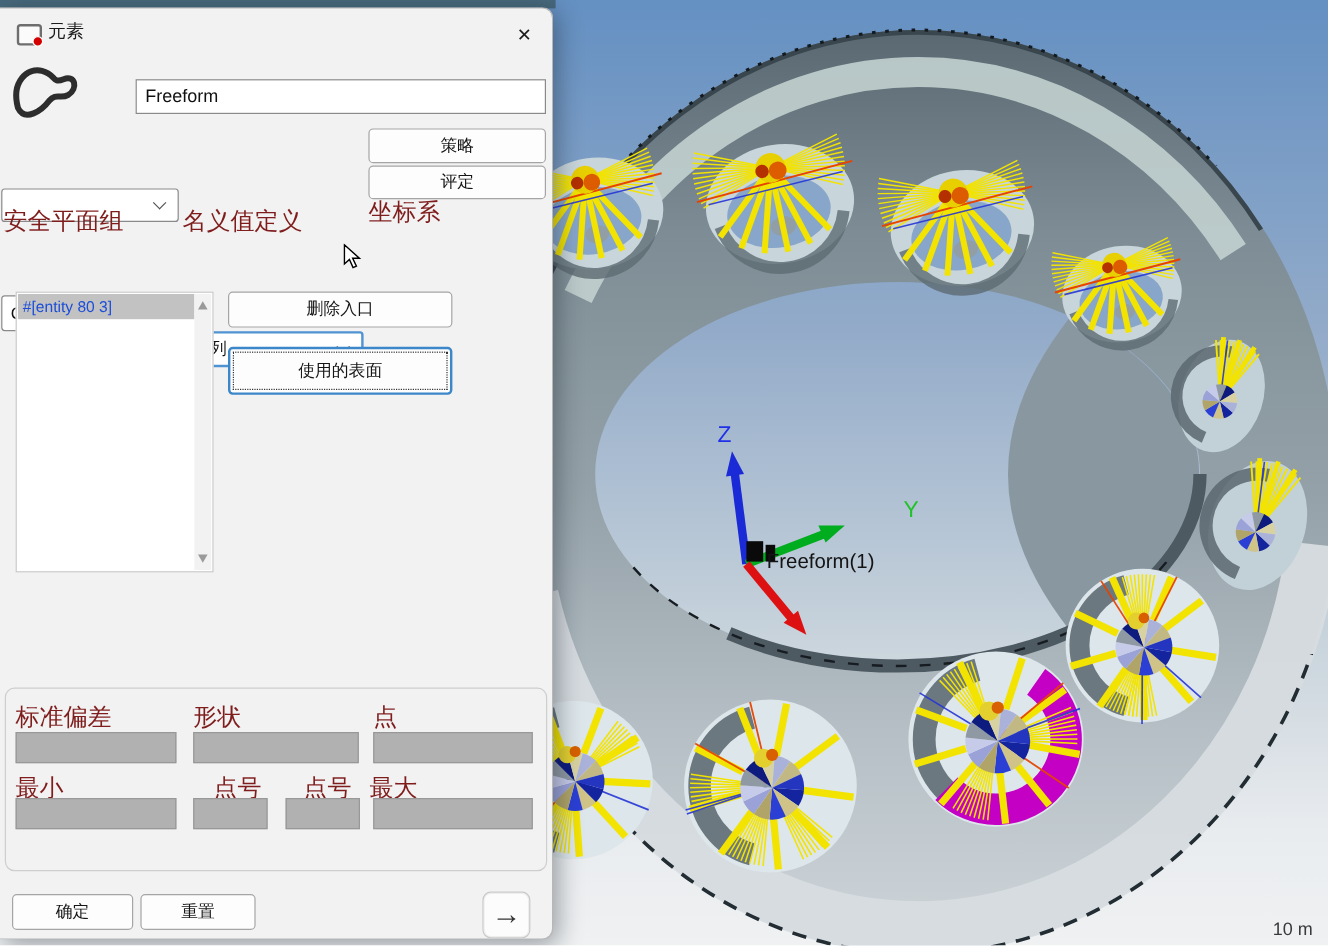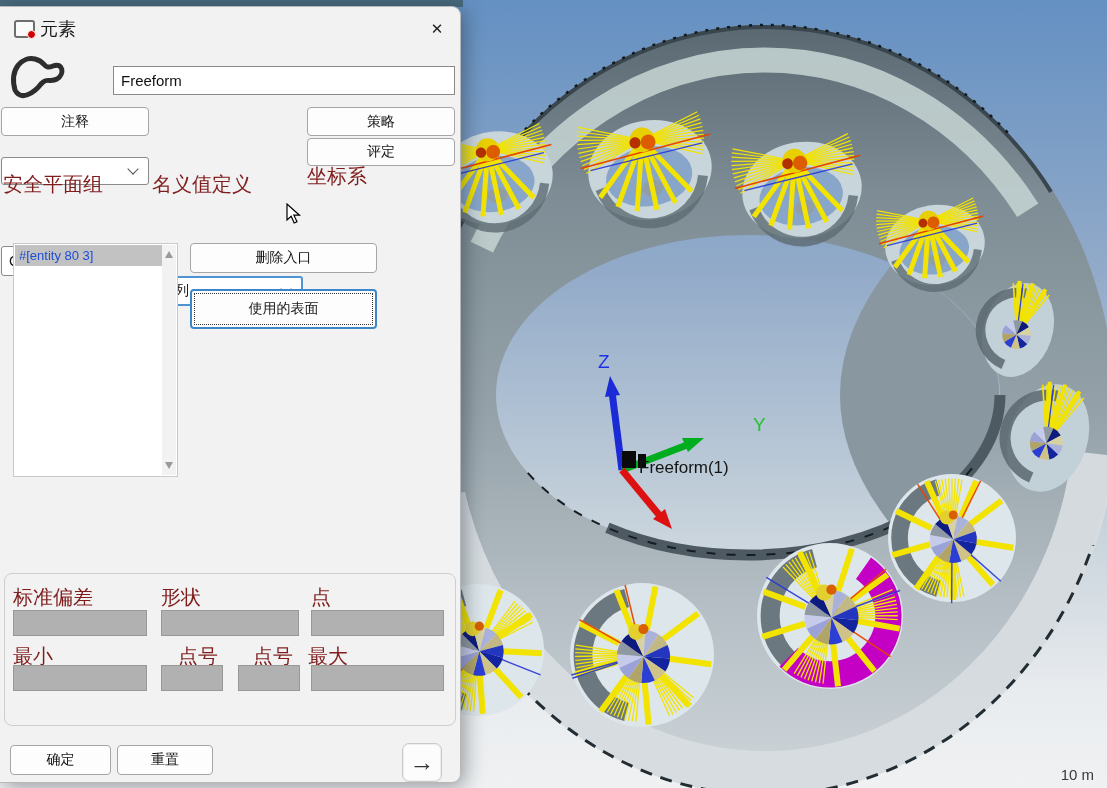--- a/index.html
+++ b/index.html
@@ -7,21 +7,21 @@
   #stage{position:relative;width:1107px;height:788px;overflow:hidden;
     background:linear-gradient(180deg,#6490c2 0%,#93abc9 35%,#c9d4dc 68%,#e9ecef 88%,#eff1f2 100%);}
   #scene{position:absolute;left:0;top:0;z-index:1;}
   #topstrip{position:absolute;left:0;top:0;width:463px;height:7px;background:#47697c;z-index:4;}
   .scalebar{position:absolute;right:1px;bottom:5px;font-size:15px;color:#3a3a3a;z-index:3;padding-right:12px;}
   
   .dlg{position:absolute;left:0;top:6px;width:460px;height:775px;background:#f2f2f2;
     border:1px solid #b7b7b7;border-left:none;border-radius:0 9px 9px 0;z-index:10;
     box-shadow:4px 4px 20px rgba(20,30,40,.4);}
   .abs{position:absolute;}
-  .ttl{font-size:18px;color:#1b1b1b;white-space:nowrap;}
+  .ttl{font-size:15px;color:#1b1b1b;white-space:nowrap;}
   .appicon{width:17px;height:14px;border:2px solid #6e6e6e;border-radius:3px;background:#fbfbfb;position:relative;}
   .appicon i{position:absolute;right:-3px;bottom:-3px;width:7px;height:7px;border-radius:50%;background:#d40000;border:1px solid #fff;}
   .closebtn{width:36px;height:27px;display:flex;align-items:center;justify-content:center;
     font-size:15px;color:#1c1c1c;cursor:pointer;border-radius:5px;}
   .txtin{background:#fff;border:1px solid #8a8a8a;font-size:15px;color:#111;padding:0 7px;
     font-family:inherit;box-sizing:border-box;}
   .btn{background:#fdfdfd;border:1px solid #a5a5a5;border-radius:4px;font-size:14px;color:#151515;
     display:flex;align-items:center;justify-content:center;box-sizing:border-box;cursor:pointer;white-space:nowrap;}
   .btn.focus{border:2px solid #3c87c9;outline:1px dotted #333;outline-offset:-5px;}
   .combo{background:#fff;border:1px solid #8a8a8a;border-radius:3px;box-sizing:border-box;
@@ -563,21 +563,20 @@
       </div>
     <div class="abs ttl" style="left:40px;top:10px;">元素</div>
     <div class="abs closebtn" style="left:419px;top:8px;">✕</div>
 
     <svg class="abs" style="left:6px;top:42px;" width="62" height="58" viewBox="0 0 62 58">
       <path d="M9,41 C3,19 17,7 29,10 C41,13 37,21 47,17 C57,13 59,25 51,30 C44,34 41,28 35,35 C29,43 15,53 9,41 Z" fill="none" stroke="#2d2d2d" stroke-width="5" stroke-linejoin="round"></path>
     </svg>
 
     <input class="abs txtin" style="left: 113px; top: 59px; width: 342px; height: 29px;" value="Freeform">
 
-    <div class="abs btn" style="left:1px;top:100px;width:148px;height:29px;">注释</div>
     <div class="abs combo" style="left:1px;top:132px;width:148px;height:28px;">
       <span></span>
       <span class="chev"></span>
     </div>
     <div class="abs btn" style="left:307px;top:100px;width:148px;height:29px;">策略</div>
     <div class="abs btn" style="left:307px;top:131px;width:148px;height:28px;">评定</div>
 
     <div class="abs lbl" style="left:3px;top:164px;">安全平面组</div>
     <div class="abs lbl" style="left:152px;top:164px;">名义值定义</div>
     <div class="abs lbl" style="left:307px;top:156px;">坐标系</div>

